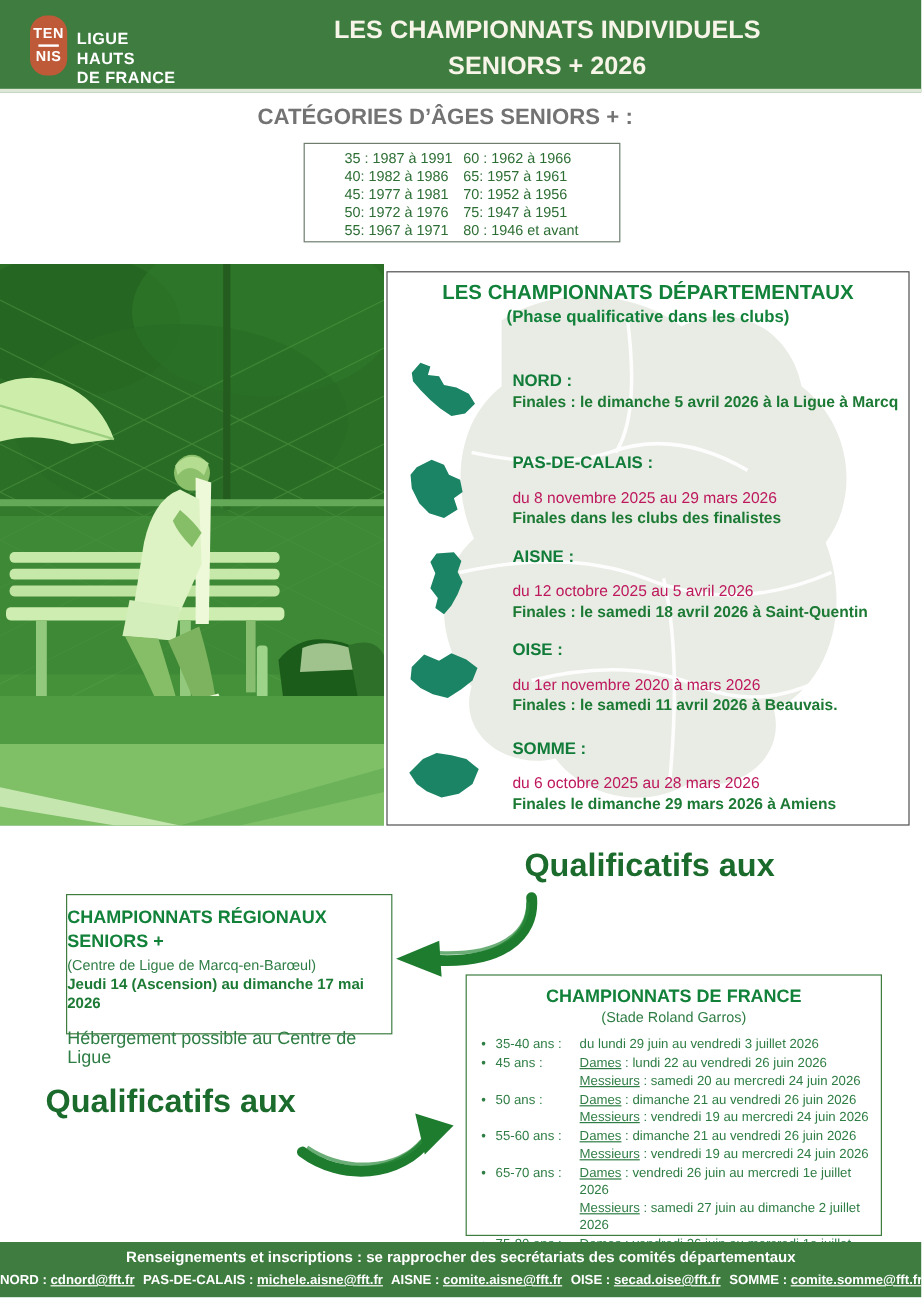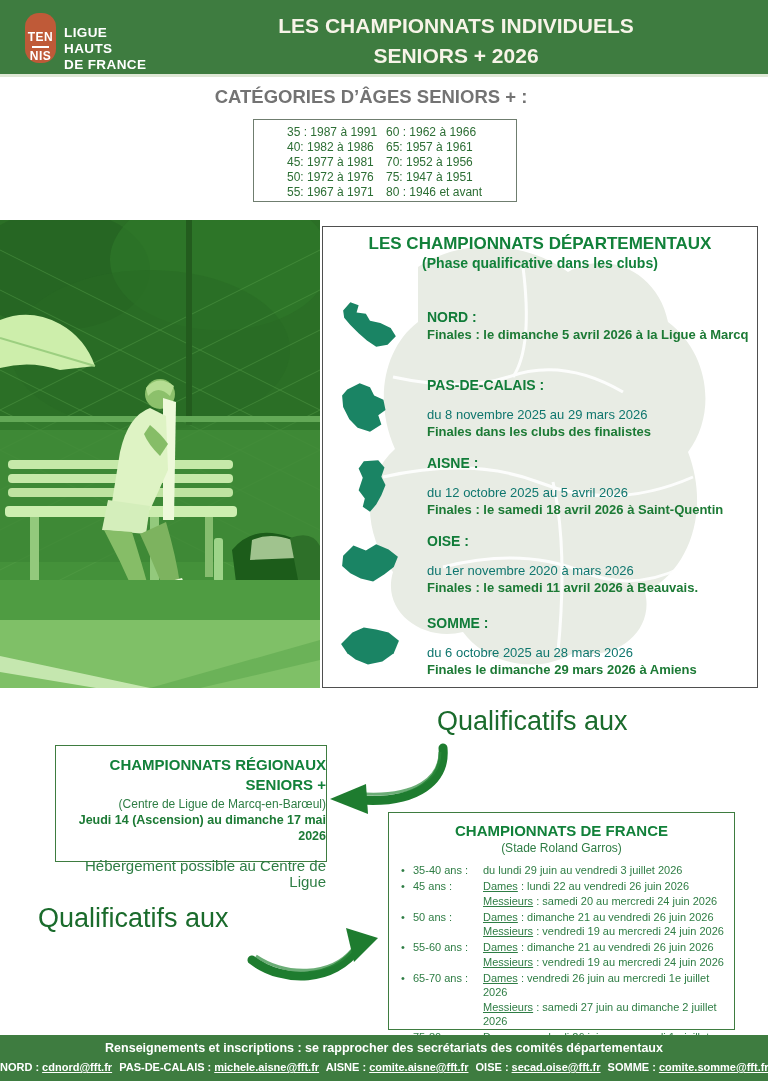--- a/index.html
+++ b/index.html
@@ -4,21 +4,21 @@
 <style>
   html,body{margin:0;padding:0;background:#ffffff;}
   *{box-sizing:border-box;}
   .poster{
     position:relative;width:768px;height:1086px;background:#fff;overflow:hidden;
     font-family:"Liberation Sans",sans-serif;
   }
   
   .hdr{position:absolute;left:0;top:0;width:768px;height:77px;background:#3e7c40;border-bottom:3px solid #dfe8d6;}
   .logo-box{position:absolute;left:25px;top:13px;width:31px;height:50px;background:#bf5a38;border-radius:14px;
-    display:flex;flex-direction:column;align-items:center;justify-content:flex-end;gap:2px;}
+    display:flex;flex-direction:column;align-items:center;justify-content:center;gap:2px;}
   .logo-word{color:#fff;font-weight:bold;font-size:12px;line-height:13px;letter-spacing:.5px;}
   .logo-divider{width:17px;height:2px;background:#fff;}
   .org{position:absolute;left:64px;top:25px;color:#fff;font-weight:bold;font-size:13.5px;line-height:16px;letter-spacing:.4px;}
   .hdr-title{position:absolute;left:160px;right:16px;top:11px;text-align:center;color:#f7f4e8;font-weight:bold;font-size:21px;line-height:30px;}
   
   .cat-title{position:absolute;left:0;top:86px;width:742px;text-align:center;color:#737373;font-weight:bold;font-size:18.5px;}
   .cat-box{position:absolute;left:253px;top:119px;width:264px;height:83px;border:1px solid #6f7d6f;
     display:flex;padding:5px 0 0 33px;color:#2c6e34;font-size:12px;line-height:15px;}
   .cat-col1{width:99px;}
   .cat-col2{width:125px;}
@@ -26,31 +26,31 @@
   .photo{position:absolute;left:0;top:220px;width:320px;height:468px;}
   
   .dept-panel{position:absolute;left:322px;top:226px;width:436px;height:462px;background:#fff;border:1px solid #4f4f4f;overflow:hidden;}
   .dept-watermark{position:absolute;left:0;top:0;width:436px;height:462px;}
   .dept-title{position:absolute;left:0;top:7px;width:100%;text-align:center;color:#12813a;font-weight:bold;font-size:17px;z-index:2;}
   .dept-subtitle{position:absolute;left:0;top:28px;width:100%;text-align:center;color:#12813a;font-weight:bold;font-size:14px;z-index:2;}
   .dept-entry{position:absolute;left:16px;right:8px;display:flex;align-items:center;gap:26px;z-index:2;}
   .dept-entry .map-ic{flex:0 0 62px;height:58px;}
   .dept-text{display:flex;flex-direction:column;}
   .dept-name{color:#117c39;font-weight:bold;font-size:14px;line-height:18px;}
-  .dept-period{color:#0f766e;font-size:13px;line-height:17px;margin-top:12px;}
+  .dept-period{color:#be185d;font-size:13px;line-height:17px;margin-top:12px;}
   .dept-finale{color:#1c7a35;font-weight:bold;font-size:13px;line-height:17px;}
   
-  .qualif{position:absolute;color:#1a6b2c;font-weight:normal;font-size:27px;white-space:nowrap;}
+  .qualif{position:absolute;color:#1a6b2c;font-weight:bold;font-size:27px;white-space:nowrap;}
   .qualif-top{left:437px;top:706px;}
   .qualif-bottom{left:38px;top:903px;}
   .arrow-svg{position:absolute;}
   .arrow1{left:326px;top:742px;width:126px;height:82px;}
   .arrow2{left:246px;top:912px;width:134px;height:82px;}
   
-  .reg-box{position:absolute;left:55px;top:745px;width:272px;height:117px;border:1.5px solid #3e7c40;text-align:right;padding-top:9px;}
+  .reg-box{position:absolute;left:55px;top:745px;width:272px;height:117px;border:1.5px solid #3e7c40;text-align:left;padding-top:9px;}
   .reg-t1,.reg-t2{color:#12813a;font-weight:bold;font-size:15px;line-height:20px;}
   .reg-venue{color:#2e7d44;font-size:12px;line-height:16px;margin-top:1px;}
   .reg-dates{color:#1c7a35;font-weight:bold;font-size:12.5px;line-height:16px;}
   .reg-note{color:#2e7d44;font-size:15px;line-height:16px;margin-top:14px;}
   
   .fr-box{position:absolute;left:388px;top:812px;width:347px;height:218px;border:1.5px solid #3e7c40;padding-top:9px;}
   .fr-title{text-align:center;color:#12813a;font-weight:bold;font-size:15px;line-height:18px;}
   .fr-venue{text-align:center;color:#2e7d44;font-size:12px;line-height:16px;}
   .fr-list{margin-top:7px;padding-left:12px;color:#2e7d44;font-size:11px;line-height:14.5px;}
   .fr-row{display:grid;grid-template-columns:12px 70px 1fr;margin-bottom:1.5px;}

